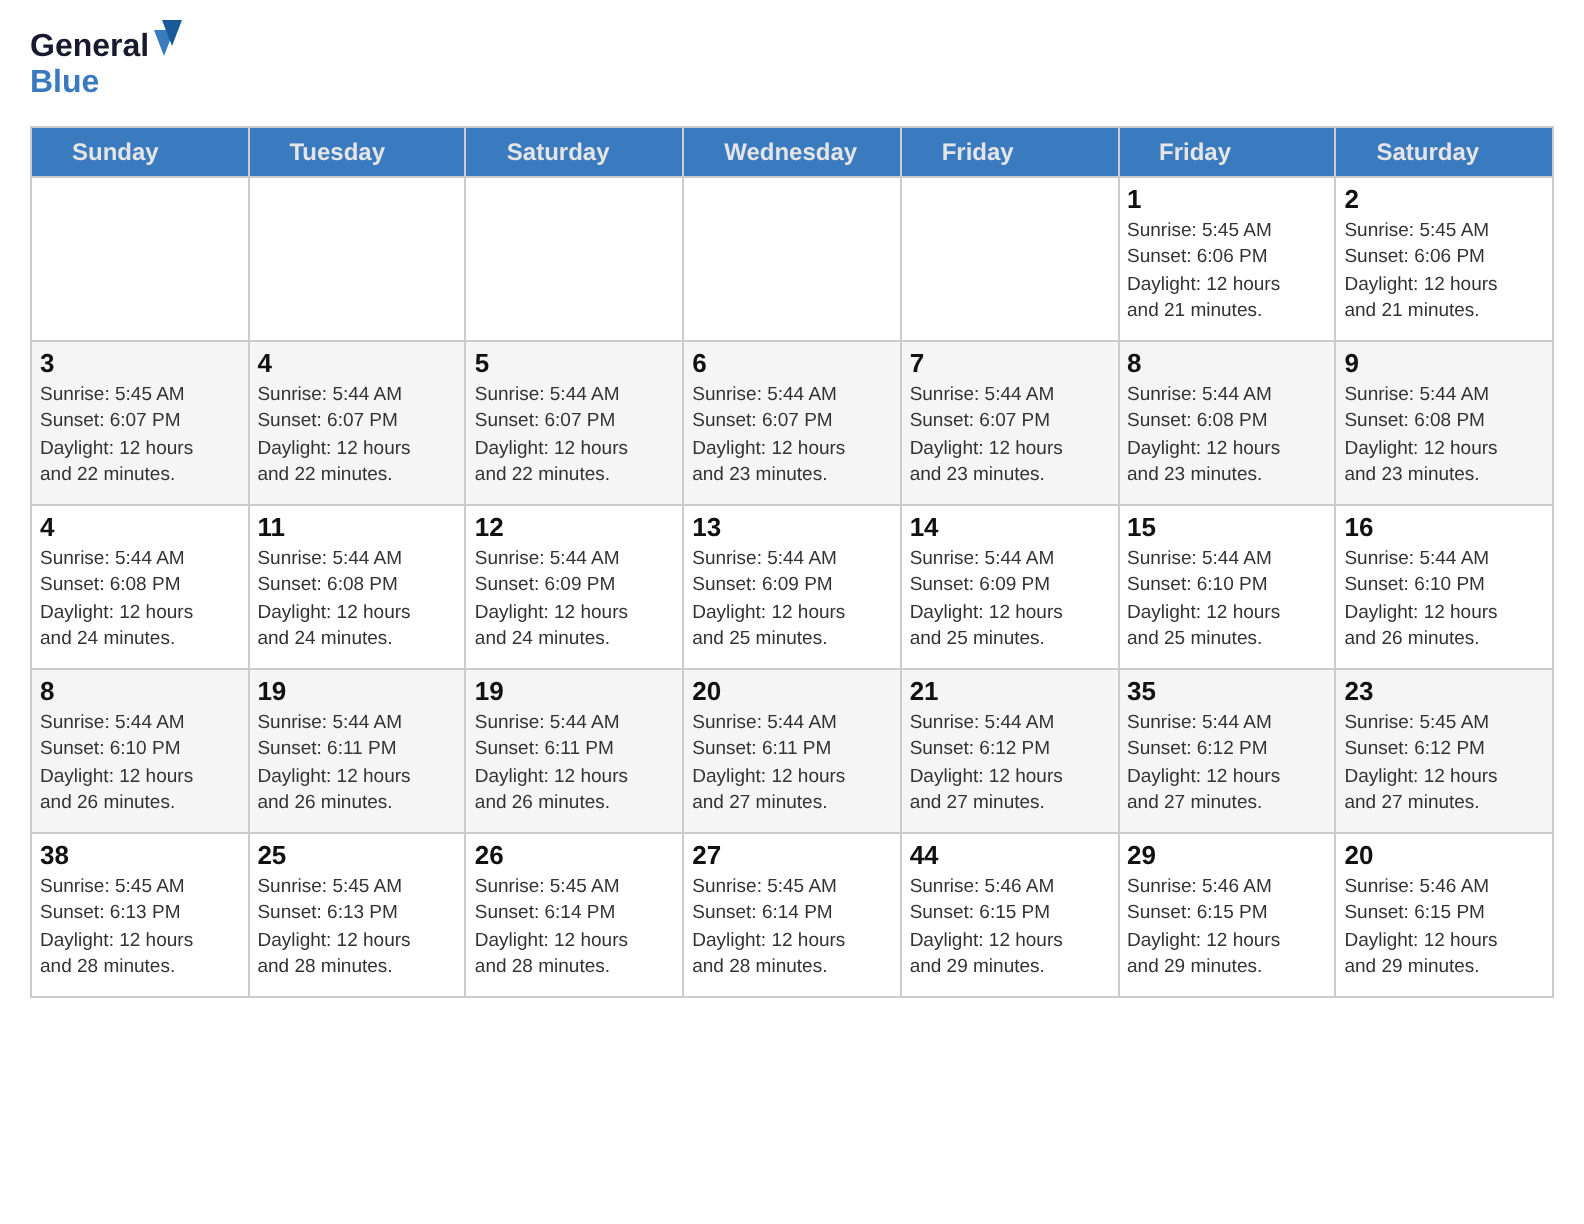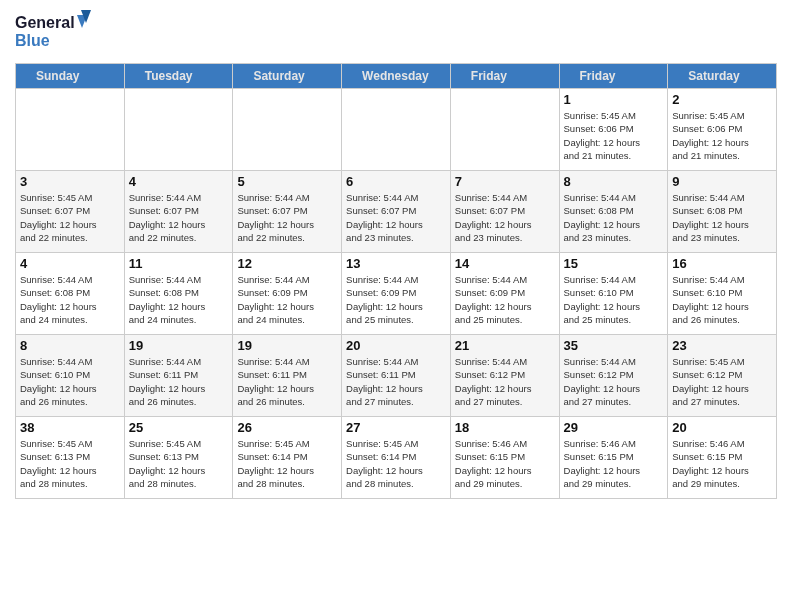--- a/index.html
+++ b/index.html
@@ -302,21 +302,21 @@
 and 28 minutes.</div>
         </td>
         <td>
           <div class="day-num">27</div>
           <div class="day-info" style="white-space: pre-line;">Sunrise: 5:45 AM
 Sunset: 6:14 PM
 Daylight: 12 hours
 and 28 minutes.</div>
         </td>
         <td>
-          <div class="day-num">18</div>
+          <div class="day-num">44</div>
           <div class="day-info" style="white-space: pre-line;">Sunrise: 5:46 AM
 Sunset: 6:15 PM
 Daylight: 12 hours
 and 29 minutes.</div>
         </td>
         <td>
           <div class="day-num">29</div>
           <div class="day-info" style="white-space: pre-line;">Sunrise: 5:46 AM
 Sunset: 6:15 PM
 Daylight: 12 hours

